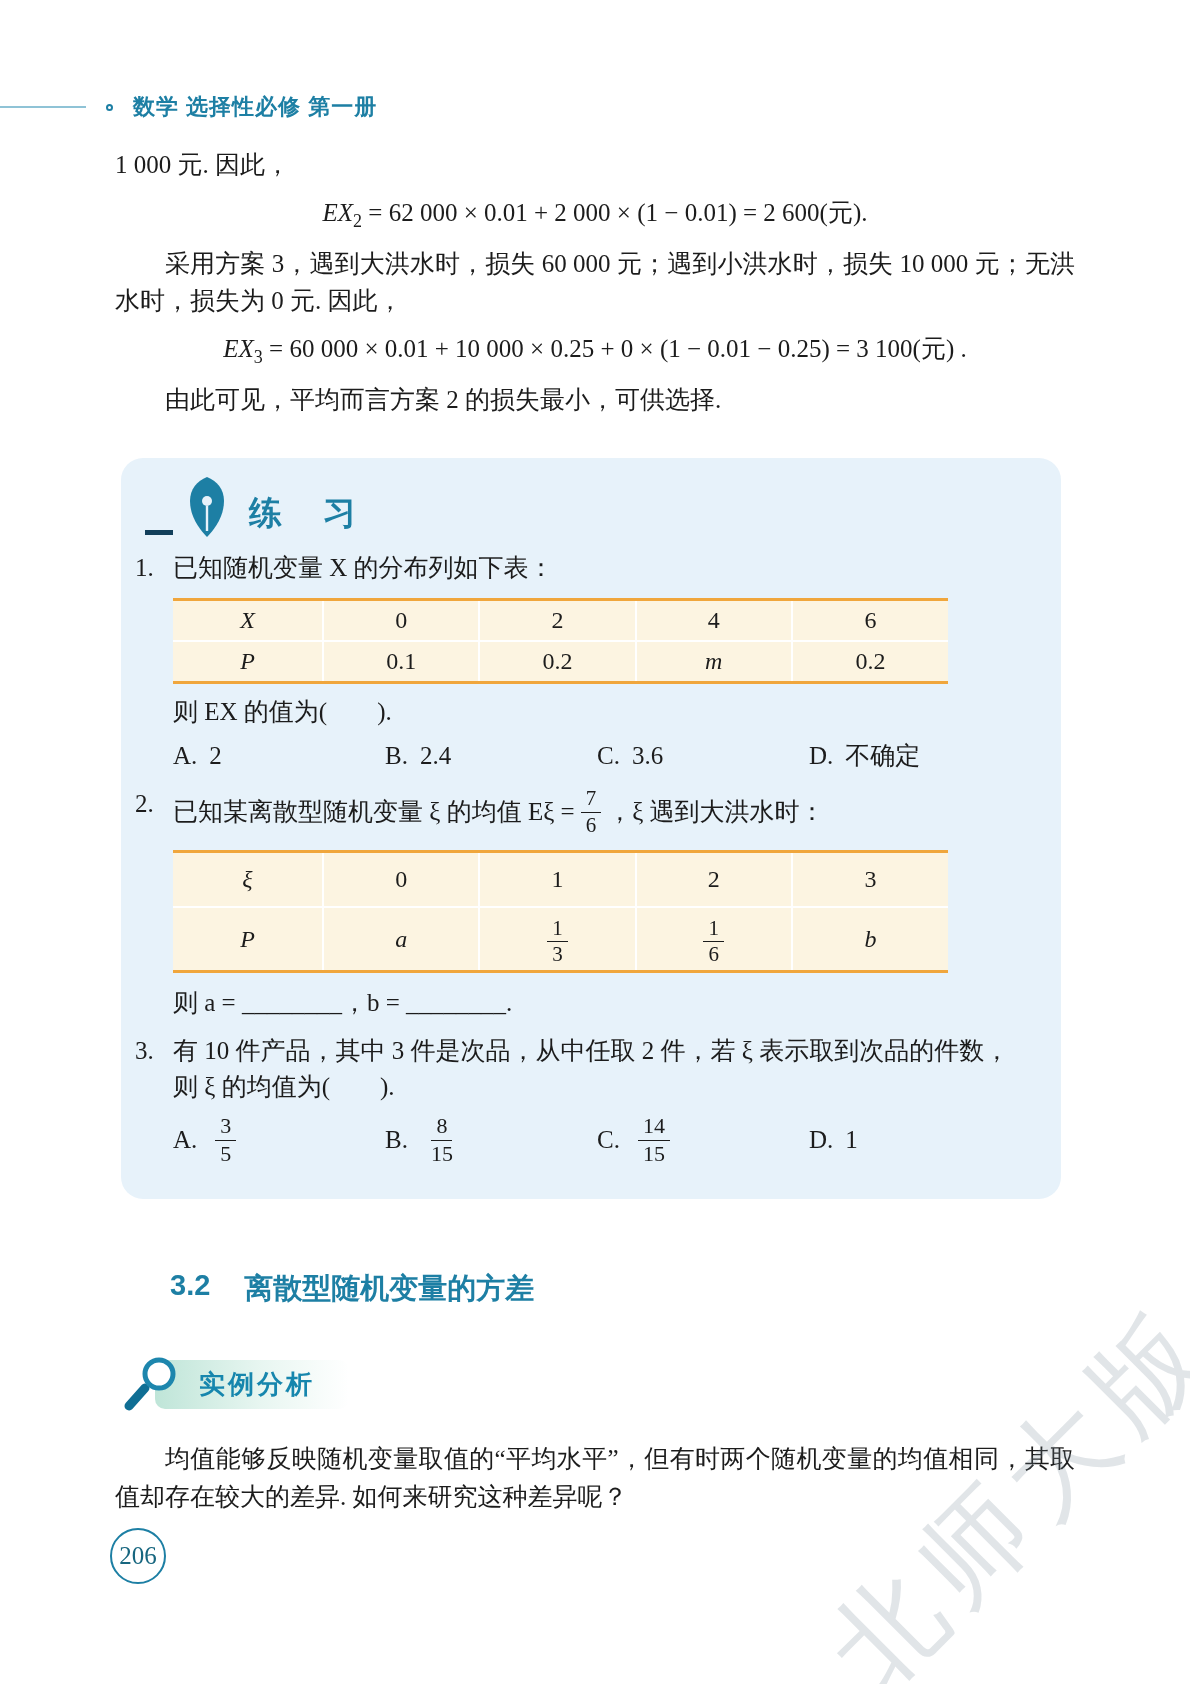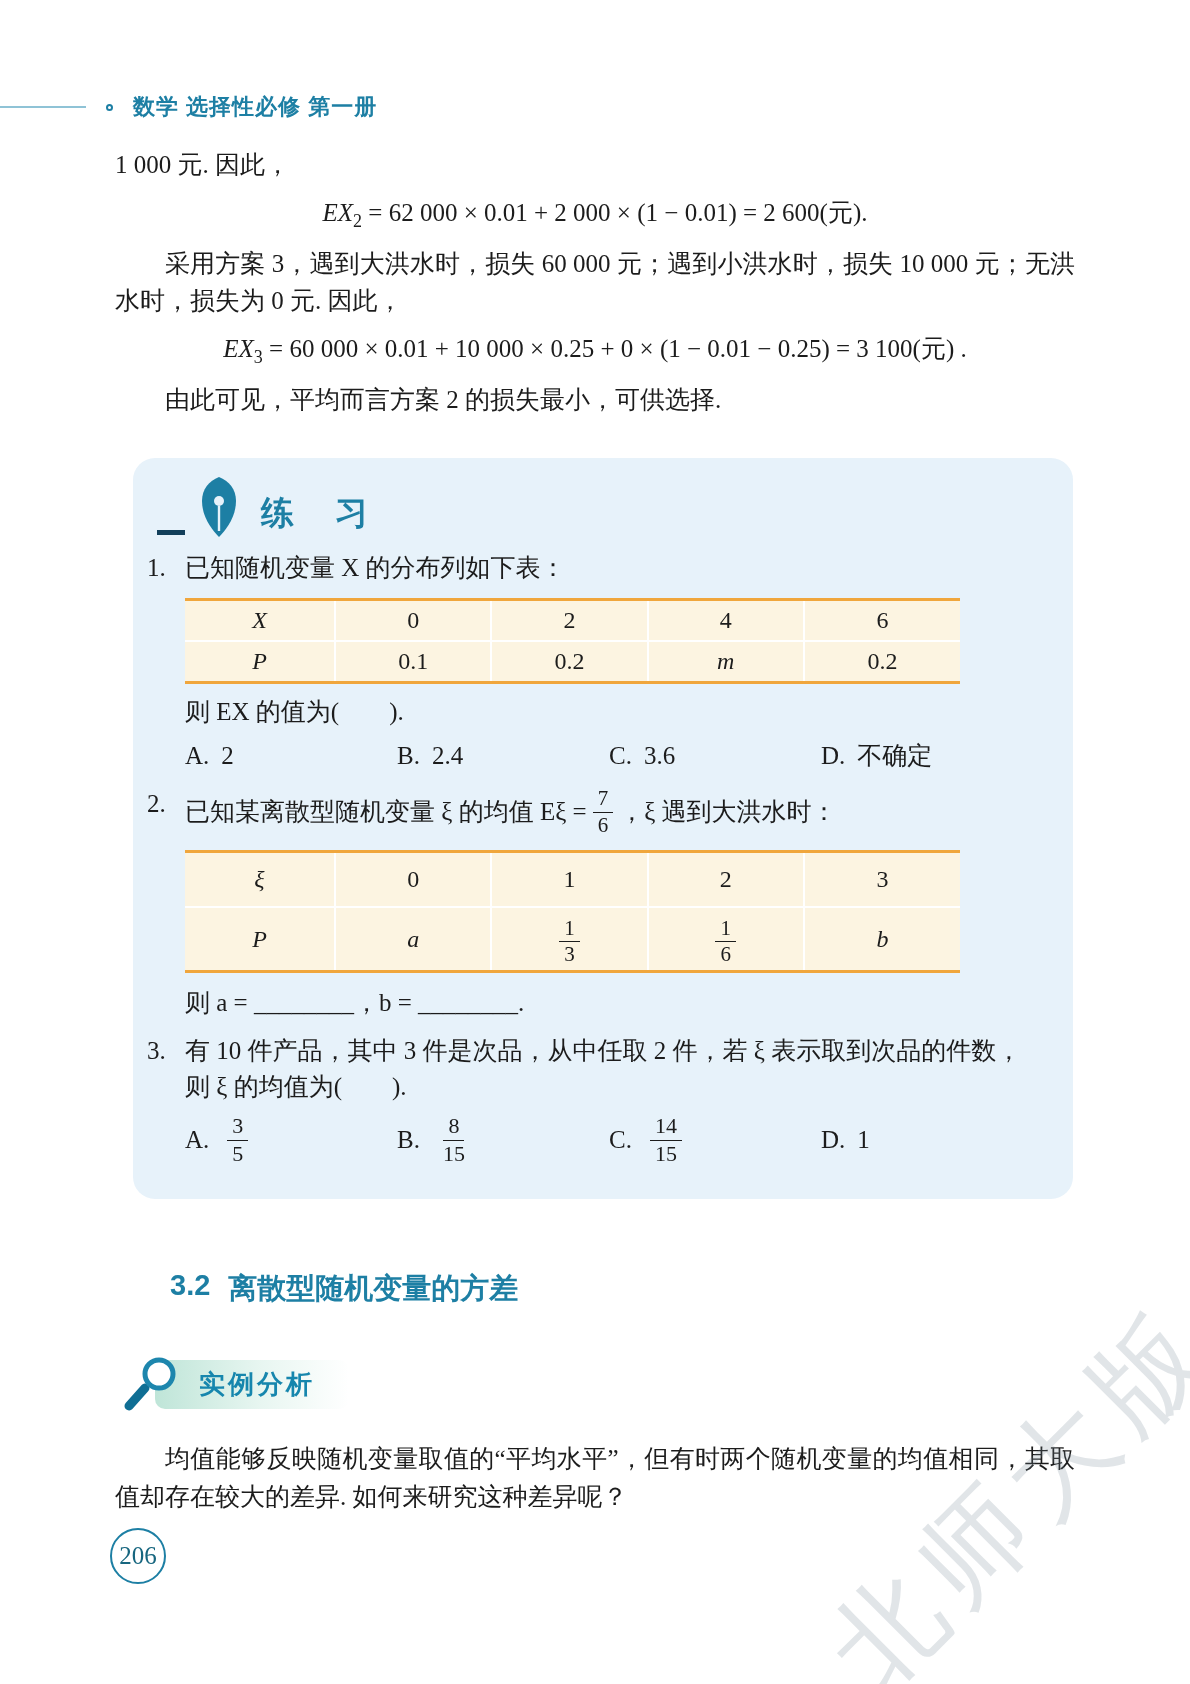--- a/index.html
+++ b/index.html
@@ -52,21 +52,21 @@
   .formula {
     text-align: center;
     line-height: 1.5;
     margin: 10px 0;
   }
   .formula .mvar { font-style: italic; }
   .formula sub { font-size: 0.72em; }
 
   
   .practice-box {
-    margin: 40px 0 0 18px;
+    margin: 40px 0 0 6px;
     width: 940px;
     background: #e7f2fa;
     border-radius: 22px;
     padding: 18px 30px 32px 14px;
   }
   .practice-header {
     display: flex;
     align-items: flex-end;
     gap: 12px;
     margin: 0 0 6px 10px;
@@ -132,21 +132,21 @@
   .frac .fnum { border-bottom: 1.5px solid #1c1c1c; padding: 0 5px; }
   .frac .fden { padding: 0 5px; }
   .options .frac { font-size: 22px; }
 
   .fill-line { margin-top: 12px; }
 
   
   .section-heading {
     margin: 70px 0 0 55px;
     display: flex;
-    gap: 18px;
+    gap: 34px;
     font-family: "Liberation Sans", "DejaVu Sans", sans-serif;
     font-size: 29px;
     font-weight: 700;
     color: #1d7fa4;
   }
 
   
   .example-badge {
     margin: 45px 0 0 6px;
     display: flex;

